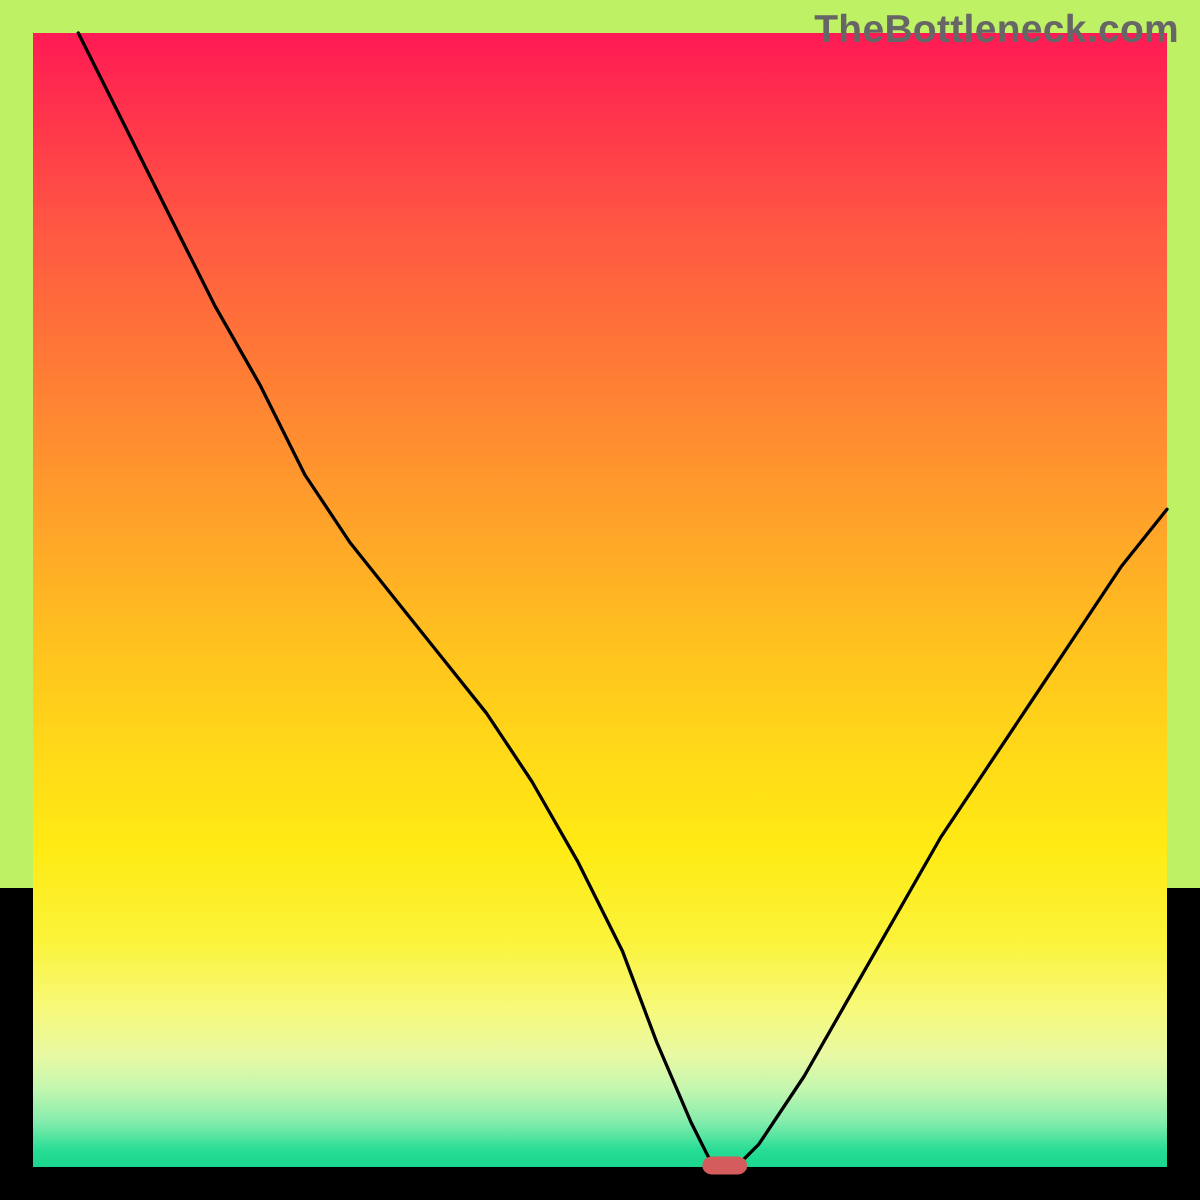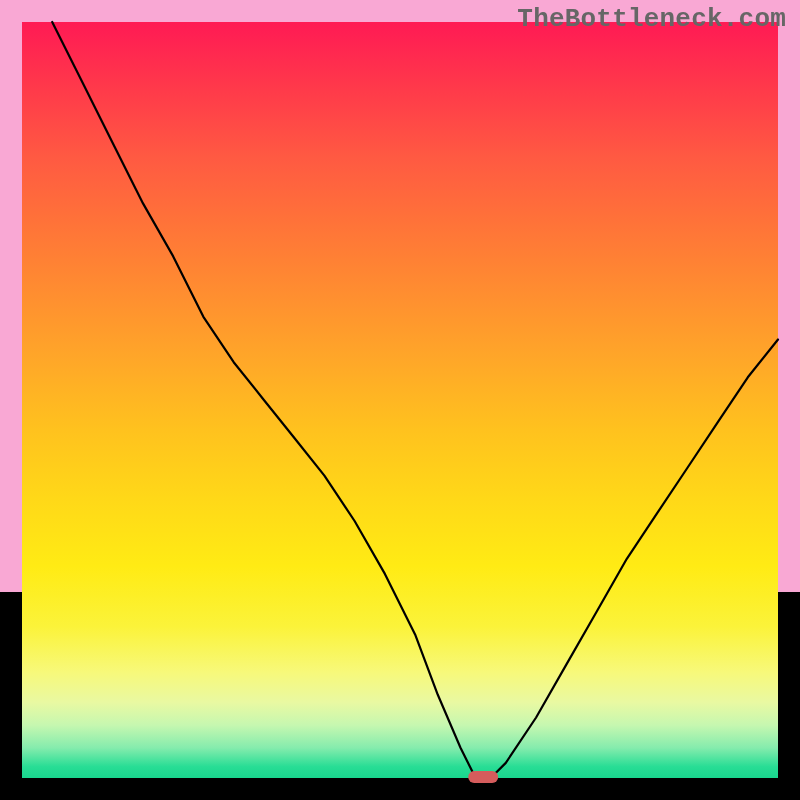--- a/index.html
+++ b/index.html
@@ -8,22 +8,21 @@
     width: 800px;
     height: 800px;
     background: #000;
     overflow: hidden;
     font-family: Arial, Helvetica, sans-serif;
   }
   .frame {
     position: relative;
     width: 800px;
     height: 592px;
-    background: #f9a8d4;
-    font-family: Liberation Mono, monospace;
+    background: #bef264;
   }
   .watermark {
     position: absolute;
     top: 4px;
     right: 14px;
     color: #666;
     font-size: 26px;
     font-weight: bold;
     letter-spacing: 0.2px;
     z-index: 10;

